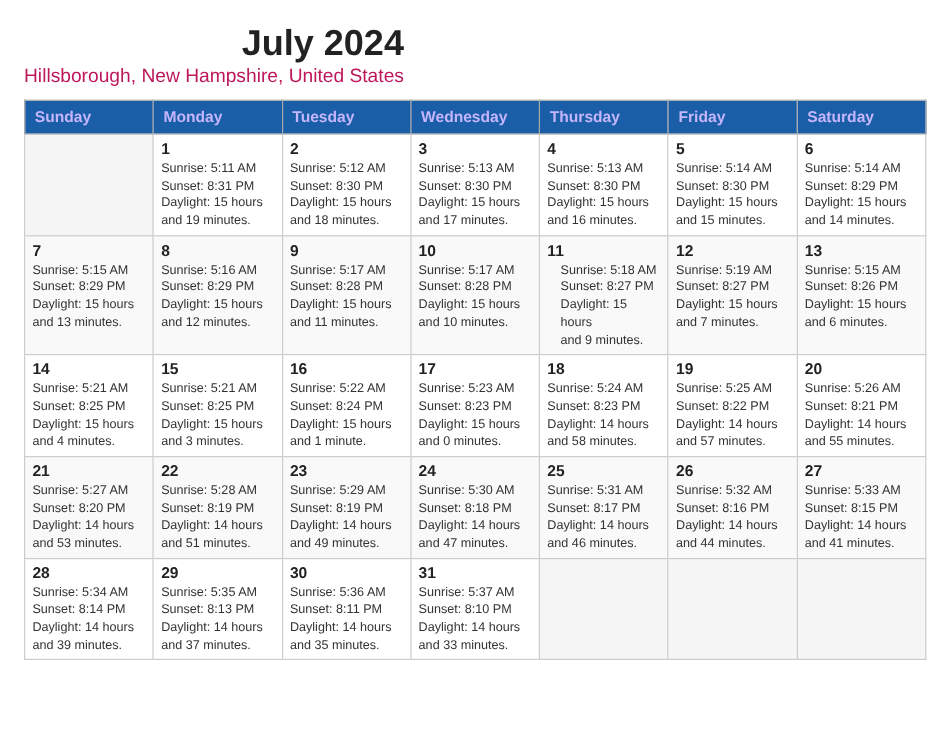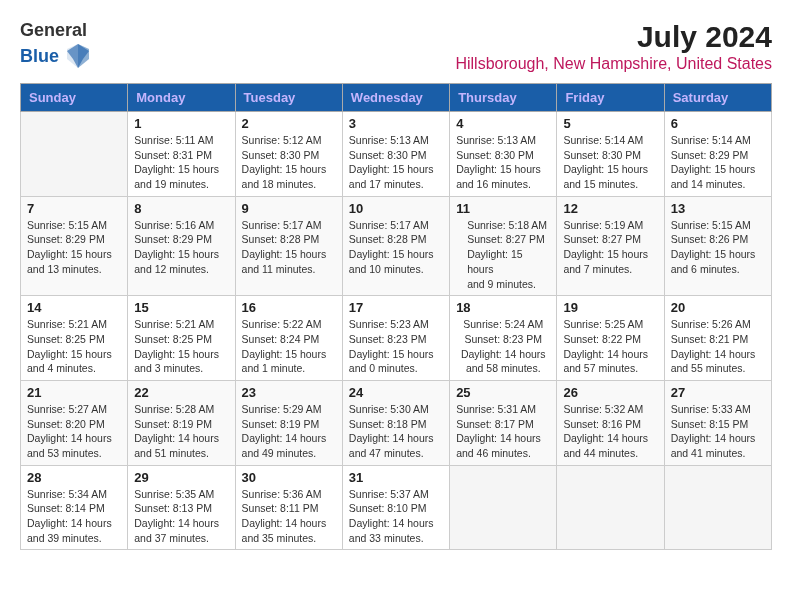--- a/index.html
+++ b/index.html
@@ -72,33 +72,20 @@
       line-height: 1.4;
     }
     .empty-cell {
       background: #f5f5f5 !important;
     }
   </style>
 </head>
 <body>
 
 <div class="header-area">
-  <div class="logo">
-    <div>
-      <span style="font-size:18px;font-weight:bold;color:#333;">General</span><br>
-      <div style="display:flex;align-items:center;">
-        <span style="font-size:18px;font-weight:bold;color:#1a5ea8;">Blue</span>
-        <svg width="30" height="30" viewBox="0 0 30 30" style="margin-left:4px;">
-          <path d="M4 8 L15 3 L26 8 L26 18 L15 27 L4 18 Z" fill="#1a5ea8" opacity="0.15"></path>
-          <path d="M15 3 L26 8 L26 18 L15 27" fill="#1a5ea8" opacity="0.4"></path>
-          <polygon points="15,3 26,10 20,18 15,27 10,18 4,10" fill="#1a5ea8" opacity="0.6"></polygon>
-        </svg>
-      </div>
-    </div>
-  </div>
   <div class="title-area">
     <div class="month-title">July 2024</div>
     <div class="location-title">Hillsborough, New Hampshire, United States</div>
   </div>
 </div>
 
 <table class="calendar-table">
   <thead>
     <tr>
     <th>Sunday</th>
@@ -231,21 +218,21 @@
         </td>
         <td>
           <div class="day-number">17</div>
           <div class="day-info" style="white-space: pre-line;">Sunrise: 5:23 AM
 Sunset: 8:23 PM
 Daylight: 15 hours
 and 0 minutes.</div>
         </td>
         <td>
           <div class="day-number">18</div>
-          <div class="day-info" style="white-space: pre-line; text-align: center;">Sunrise: 5:24 AM
+          <div class="day-info" style="white-space: pre-line;">Sunrise: 5:24 AM
 Sunset: 8:23 PM
 Daylight: 14 hours
 and 58 minutes.</div>
         </td>
         <td>
           <div class="day-number">19</div>
           <div class="day-info" style="white-space: pre-line;">Sunrise: 5:25 AM
 Sunset: 8:22 PM
 Daylight: 14 hours
 and 57 minutes.</div>

